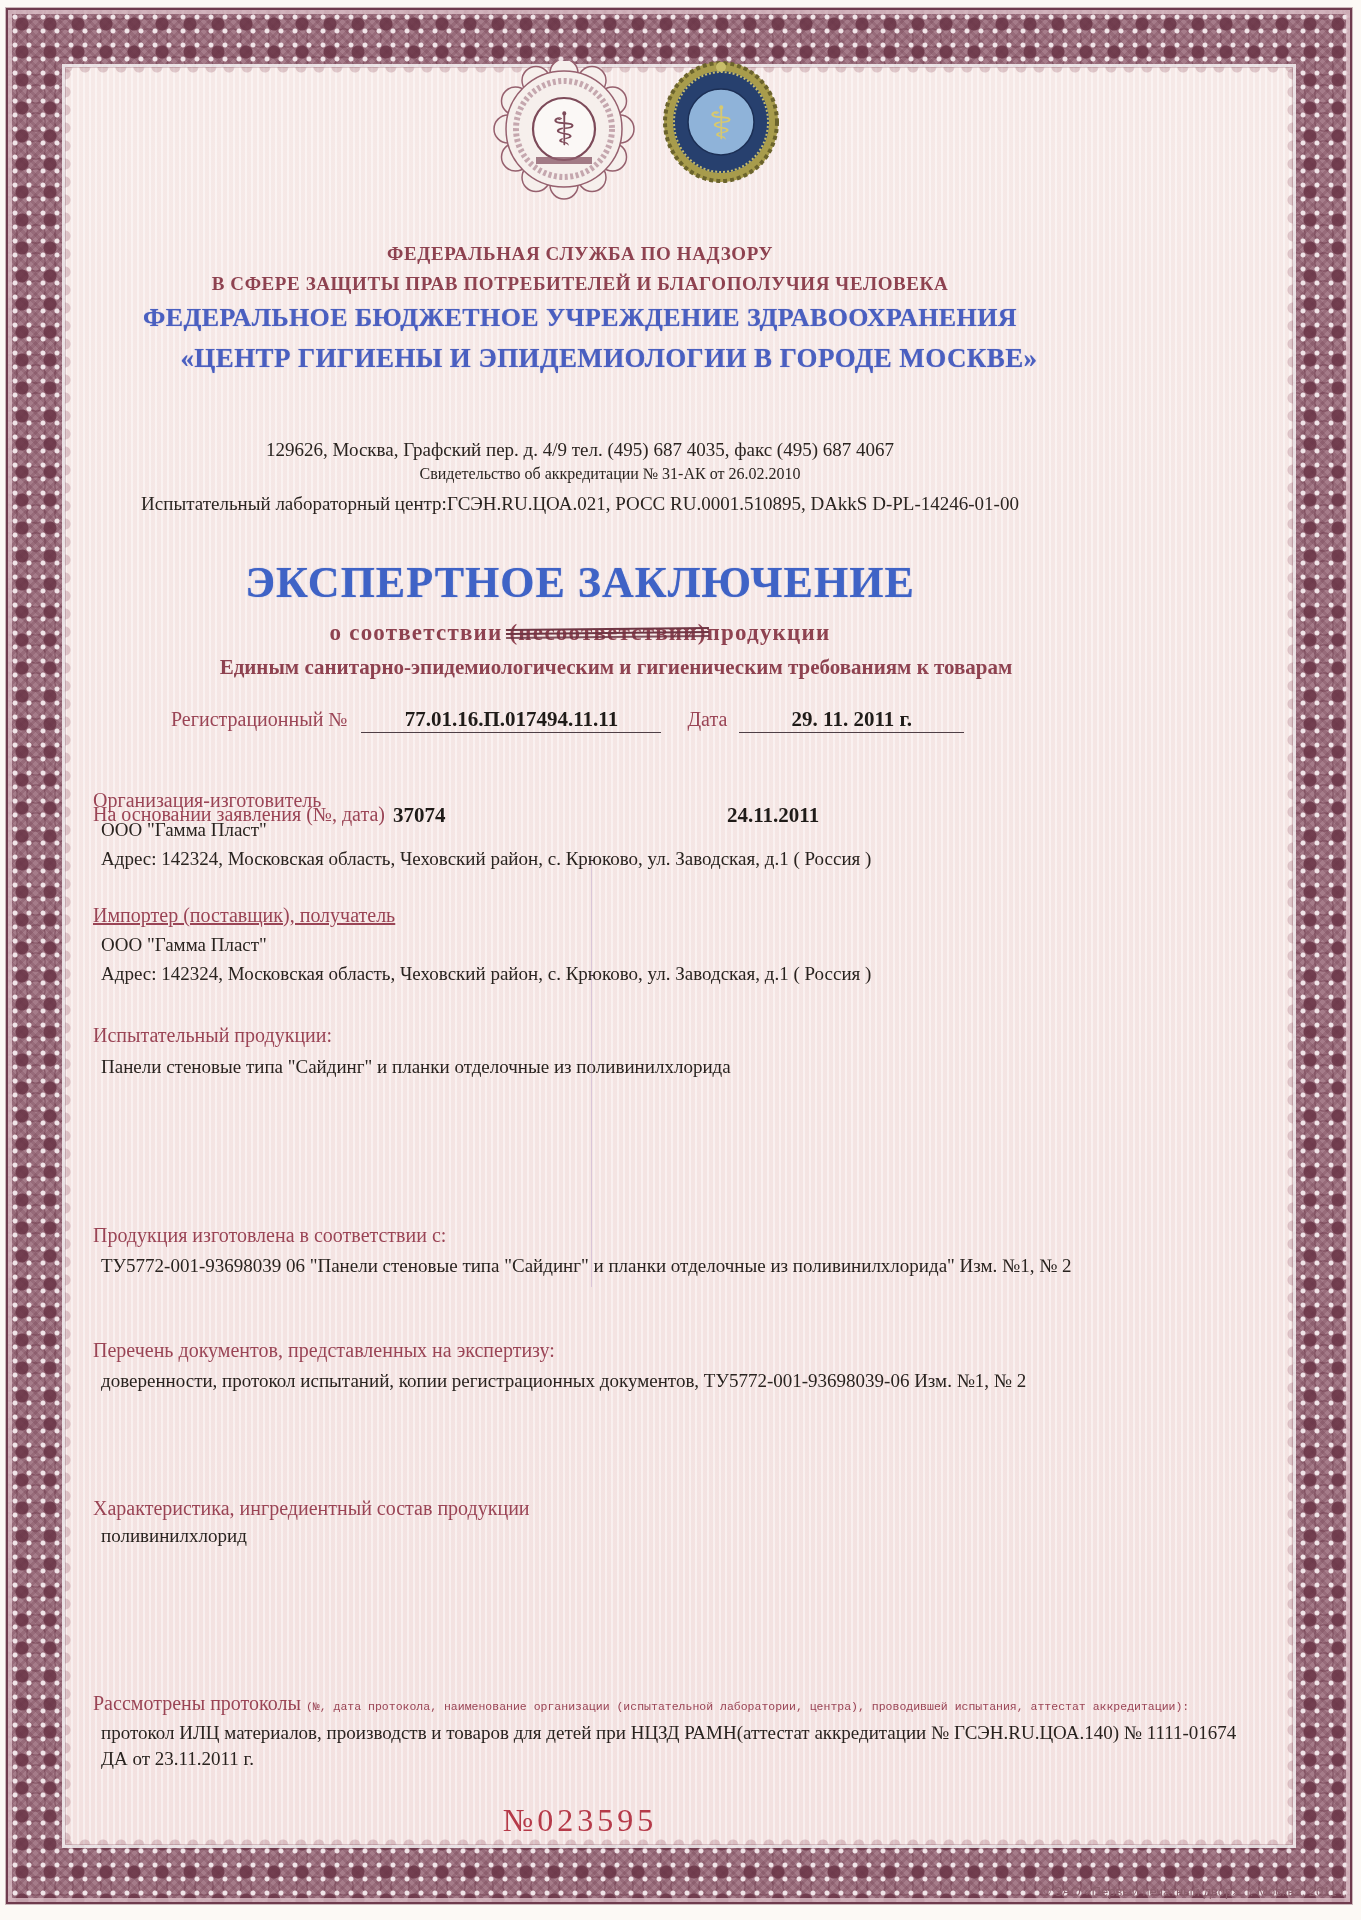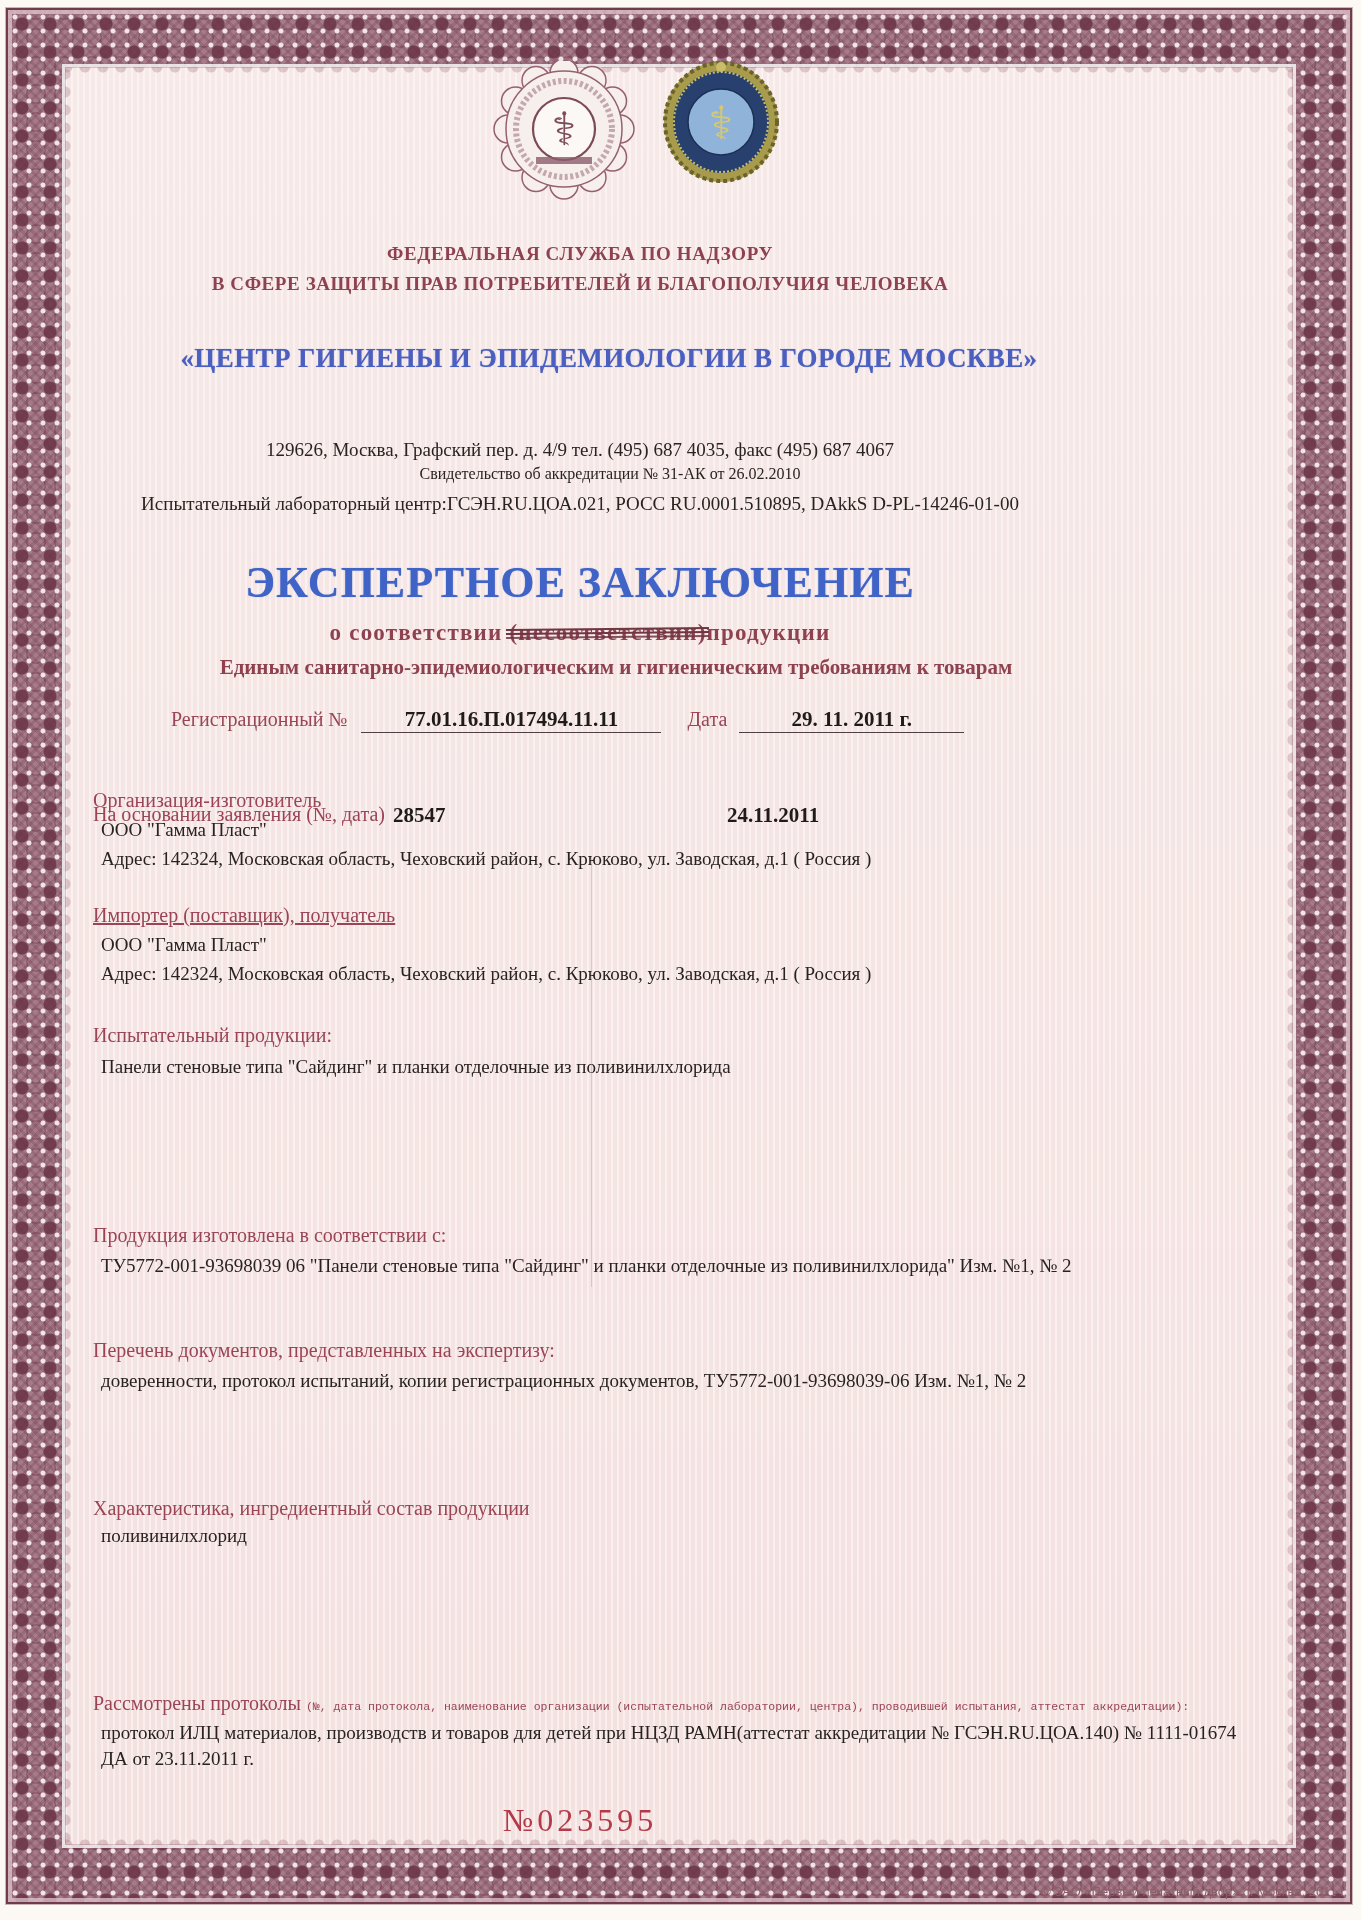--- a/index.html
+++ b/index.html
@@ -106,20 +106,21 @@
           <ellipse cx="60" cy="63" rx="47" ry="50" fill="none" stroke="#c8bd6a" stroke-width="2" stroke-dasharray="2 2"></ellipse>
           <circle cx="60" cy="63" r="33" fill="#8fb3d9"></circle>
           <circle cx="60" cy="63" r="33" fill="none" stroke="#1c2f55" stroke-width="1.5"></circle>
           <text x="60" y="80" text-anchor="middle" font-size="46" fill="#d8c96e" font-family="DejaVu Sans, sans-serif">⚕</text>
           <circle cx="60" cy="8" r="5" fill="#c8bd6a"></circle>
         </svg>
       </div>
 
       <div class="cblock authority" style="top:176px;">ФЕДЕРАЛЬНАЯ СЛУЖБА ПО НАДЗОРУ</div>
       <div class="cblock authority" style="top:206px;">В СФЕРЕ ЗАЩИТЫ ПРАВ ПОТРЕБИТЕЛЕЙ И БЛАГОПОЛУЧИЯ ЧЕЛОВЕКА</div>
+      <div class="cblock inst1" style="top:236px;">ФЕДЕРАЛЬНОЕ БЮДЖЕТНОЕ УЧРЕЖДЕНИЕ ЗДРАВООХРАНЕНИЯ</div>
       <div class="cblock inst2" style="top:276px;padding-left:29px;">«ЦЕНТР ГИГИЕНЫ И ЭПИДЕМИОЛОГИИ В ГОРОДЕ МОСКВЕ»</div>
 
       <div class="cblock addr" style="top:372px;">129626, Москва, Графский пер. д. 4/9 тел. (495) 687 4035, факс (495) 687 4067</div>
       <div class="cblock addr2" style="top:398px;">Свидетельство об аккредитации № 31-АК от 26.02.2010</div>
       <div class="cblock addr" style="top:426px;">Испытательный лабораторный центр:ГСЭН.RU.ЦОА.021, РОСС RU.0001.510895, DAkkS D-PL-14246-01-00</div>
 
       <div class="cblock bigtitle" style="top:490px;">ЭКСПЕРТНОЕ ЗАКЛЮЧЕНИЕ</div>
       <div class="cblock subtitle" style="top:553px;">
         <span>о соответствии</span>
         <span class="struck">(несоответствии)</span><span>продукции</span>
@@ -127,21 +128,21 @@
       <div class="cblock requirements" style="top:588px;padding-left:36px;">Единым санитарно-эпидемиологическим и гигиеническим требованиям к товарам</div>
 
       <div class="regrow">
         <span class="rlabel">Регистрационный №</span>
         <span class="ulined" style="min-width:300px;margin:0 26px 0 14px;">77.01.16.П.017494.11.11</span>
         <span class="rlabel">Дата</span>
         <span class="ulined" style="min-width:225px;margin-left:12px;">29. 11. 2011 г.</span>
       </div>
       <div class="abs" style="left:28px;top:688px;white-space:nowrap;">
         <span class="label">На основании заявления (№, дата)</span>
-        <span class="boldval" style="position:absolute;left:300px;">28547</span>
+        <span class="boldval" style="position:absolute;left:300px;">37074</span>
         <span class="boldval" style="position:absolute;left:634px;">24.11.2011</span>
       </div>
 
       <div class="sectionlabel" style="top:722px;">Организация-изготовитель</div>
       <div class="sectionval" style="top:750px;">ООО "Гамма Пласт"</div>
       <div class="sectionval" style="top:779px;">Адрес: 142324, Московская область, Чеховский район, с. Крюково, ул. Заводская, д.1 ( Россия )</div>
 
       <div class="sectionlabel" style="top:837px;text-decoration:underline;">Импортер (поставщик), получатель</div>
       <div class="sectionval" style="top:865px;">ООО "Гамма Пласт"</div>
       <div class="sectionval" style="top:894px;">Адрес: 142324, Московская область, Чеховский район, с. Крюково, ул. Заводская, д.1 ( Россия )</div>

